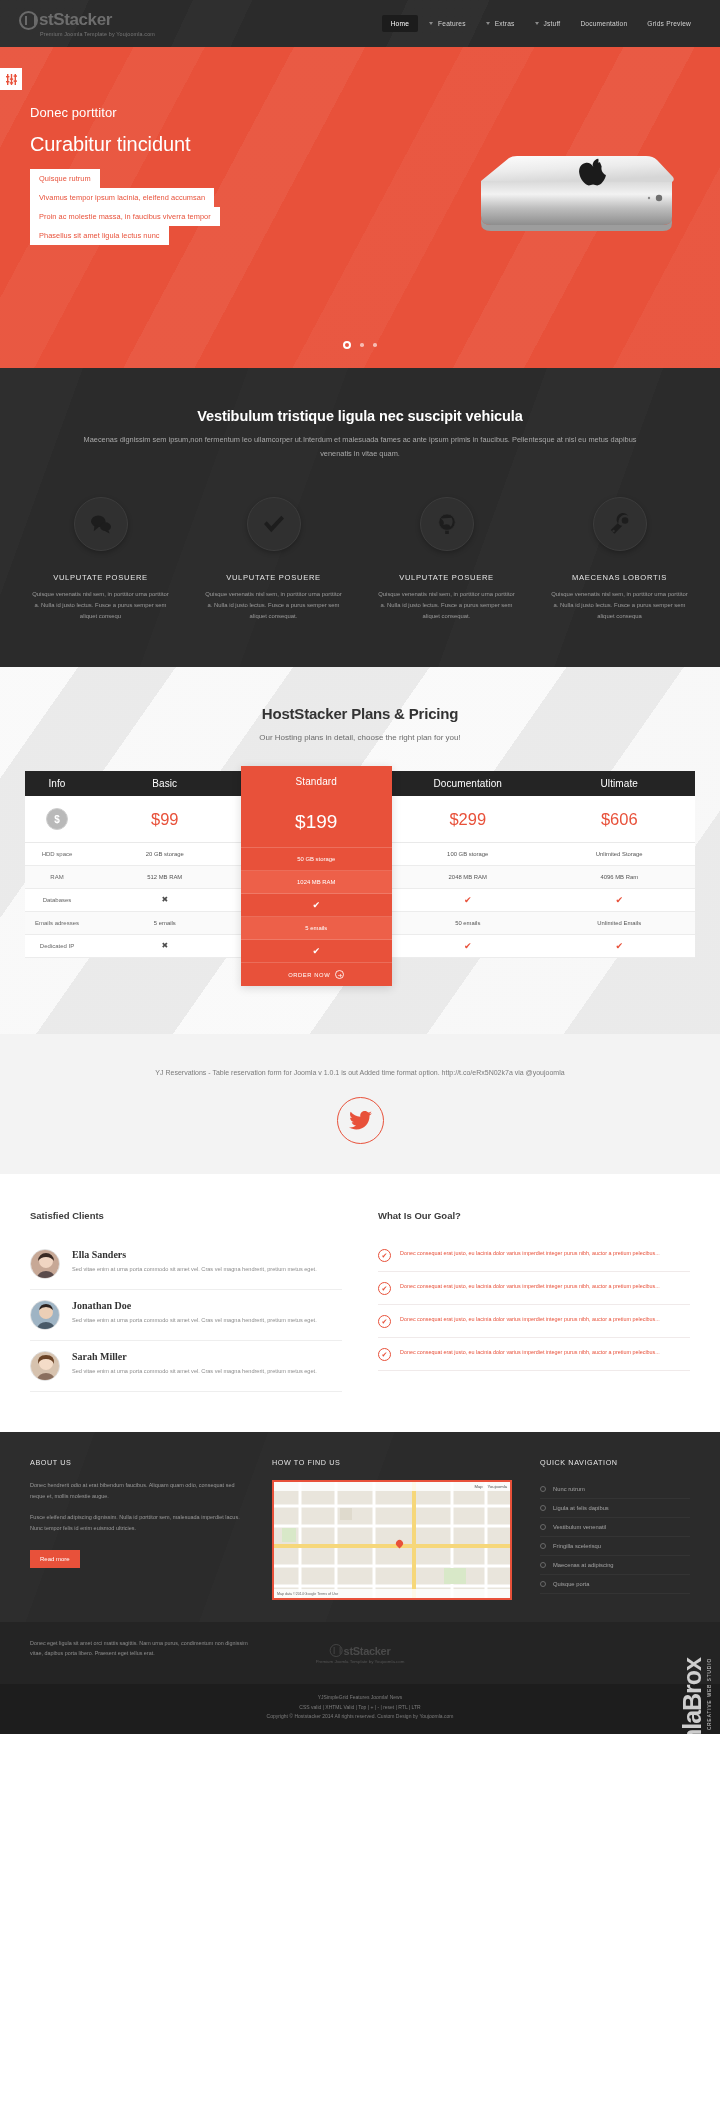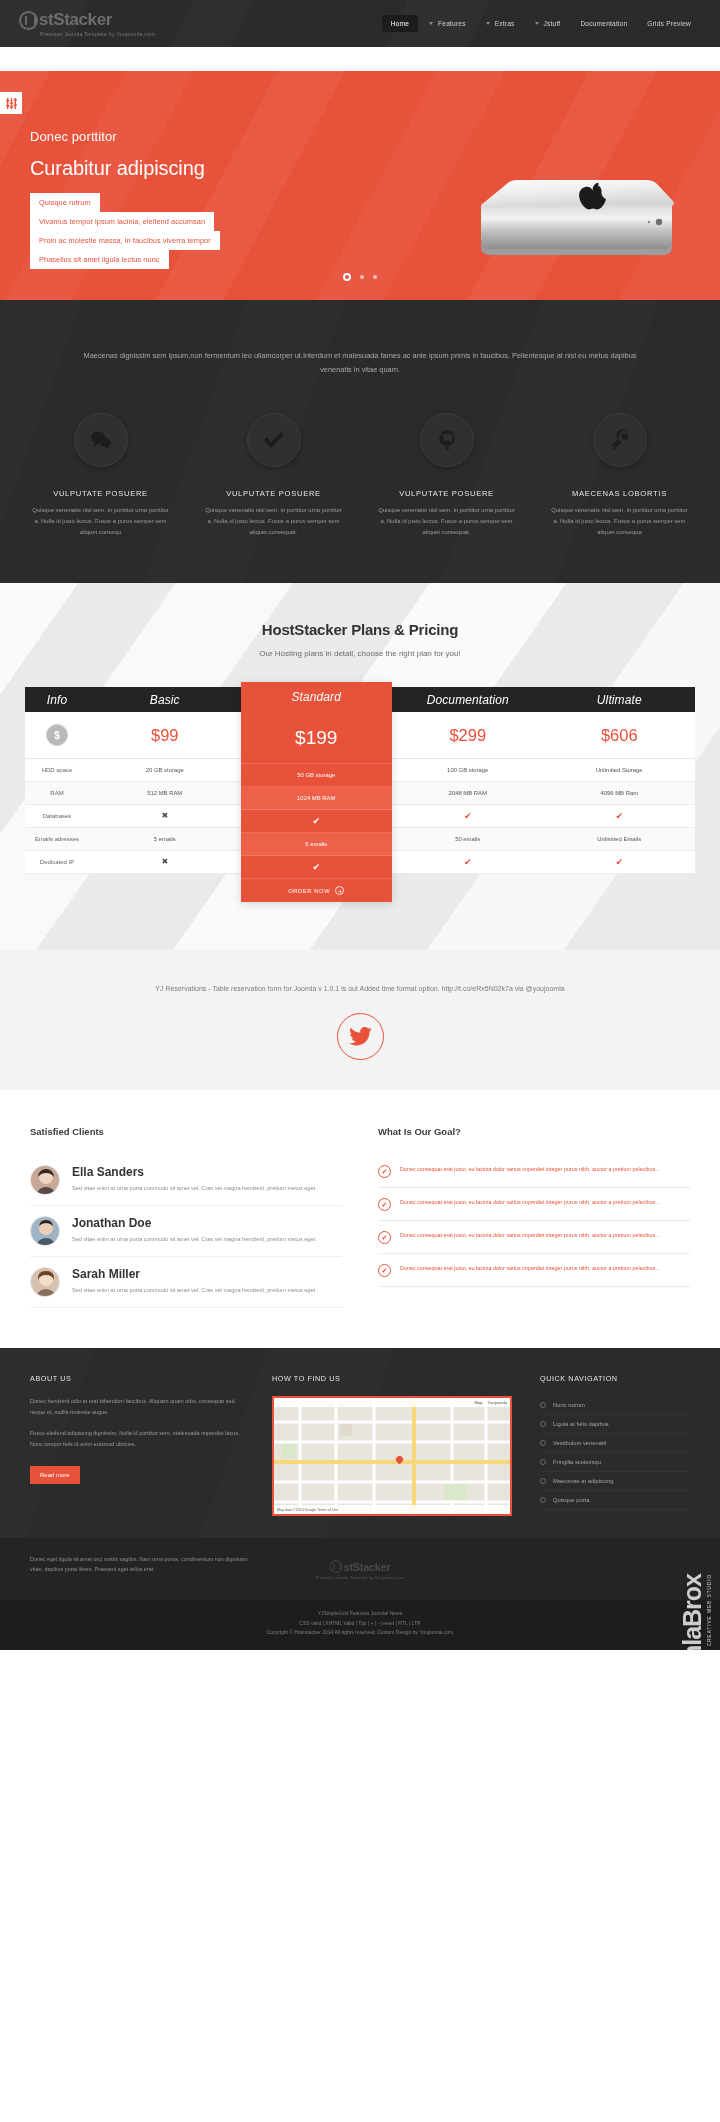--- a/index.html
+++ b/index.html
@@ -34,30 +34,29 @@
   .nav { display:flex; align-items:center; margin-left:auto; margin-right:20px; gap:2px; }
   .nav-item {
     font-size:6.6px; color:#d2d2d2; padding:5px 9px; letter-spacing:.2px;
     display:flex; align-items:center; gap:5px; cursor:pointer;
   }
   .nav-item.active { background:#1c1c1c; border-radius:2px; color:#fff; }
   .caret { width:0;height:0;border-left:2.6px solid transparent;border-right:2.6px solid transparent;border-top:3px solid #8a8a8a; }
 
   
   .hero {
-    height:229px; position:relative; overflow:hidden;
+    height:321px; position:relative; overflow:hidden;
     background:#e8513a;
     background-image:linear-gradient(118deg,
       rgba(255,255,255,.05) 0 6%, transparent 6% 15%,
       rgba(255,255,255,.045) 15% 23%, transparent 23% 33%,
       rgba(255,255,255,.05) 33% 41%, transparent 41% 52%,
       rgba(255,255,255,.04) 52% 60%, transparent 60% 70%,
       rgba(255,255,255,.05) 70% 78%, transparent 78% 88%,
       rgba(255,255,255,.04) 88% 100%);
-    margin-top:24px;
   }
   .hero-badge {
     position:absolute; left:0; top:21px; width:22px; height:22px; background:#fff;
     display:flex; align-items:center; justify-content:center; cursor:pointer;
   }
   .hero-badge svg { display:block; }
   .hero-body { position:absolute; left:30px; top:58px; }
   .hero-kicker { font-size:13px; color:#fff; font-weight:400; letter-spacing:.1px; }
   .hero-title { font-size:20px; color:#fff; font-weight:400; margin-top:13px; letter-spacing:-.1px; }
   .hero-list { margin-top:13px; display:flex; flex-direction:column; align-items:flex-start; }
@@ -98,21 +97,21 @@
   }
   .pricing h2 { text-align:center; font-size:15px; font-weight:bold; color:#333; letter-spacing:-.2px; }
   .pricing .sub { text-align:center; font-size:8px; color:#6b6b6b; margin-top:11px; }
   .ptable { width:670px; margin:29px auto 0; display:flex; align-items:flex-start; }
   .pcol { flex:1; text-align:center; }
   .pcol.info { flex:0 0 64px; }
   .pcol.hi { margin-top:-5px; box-shadow:0 2px 9px rgba(0,0,0,.14); position:relative; z-index:3; }
 
   .phead {
     height:25px; display:flex; align-items:center; justify-content:center;
-    font-size:12px; color:#fff; background:#242424; letter-spacing:.1px;font-style:italic;
+    font-size:10px; color:#fff; background:#242424; letter-spacing:.1px;
   }
   .pcol.hi .phead { background:#e8513a; height:30px; }
   .pprice {
     height:47px; background:#fff; display:flex; align-items:center; justify-content:center;
     font-size:16.5px; color:#e8513a; border-bottom:1px solid #e9e9e9;
   }
   .pcol.hi .pprice { height:52px; background:#e8513a; color:#fff; font-size:19px; border-bottom:1px solid rgba(255,255,255,.18); }
   .pcol.info .pprice { background:#fff; }
   .prow {
     height:23px; background:#fff; display:flex; align-items:center; justify-content:center;
@@ -147,21 +146,21 @@
     width:47px;height:47px;border-radius:50%;border:1.6px solid #e8513a;
     margin:18px auto 0; display:flex; align-items:center; justify-content:center; cursor:pointer;
   }
 
   
   .mid { background:#fff; padding:36px 30px 40px; display:flex; gap:36px; }
   .mid-col { flex:1; }
   .mid h3 { font-size:9.5px; color:#3c3c3c; font-weight:bold; margin-bottom:18px; }
   .client { display:flex; gap:12px; padding:10px 0; border-bottom:1px solid #eee; align-items:flex-start; }
   .avatar { width:30px;height:30px;border-radius:50%;flex:0 0 30px;overflow:hidden;border:1px solid #ddd; }
-  .client-name { font-size:12px; color:#333; font-weight:bold; }
+  .client-name { font-size:10px; color:#333; font-weight:bold;font-family:Liberation Serif, serif; }
   .client-text { font-size:5.6px; color:#8d8d8d; line-height:1.8; margin-top:4px; }
   .goal { display:flex; gap:9px; padding:9px 0; border-bottom:1px solid #f0eaea; align-items:flex-start; }
   .goal-ico {
     width:13px;height:13px;border-radius:50%;border:1px solid #e8513a;flex:0 0 13px;
     display:flex;align-items:center;justify-content:center;color:#e8513a;font-size:7px;margin-top:1px;
   }
   .goal-text { font-size:5.4px; color:#e8513a; line-height:1.85; }
 
   
   .footer {
@@ -261,21 +260,21 @@
           <rect x="7.6" y="1.4" width="3.4" height="1.4"></rect>
         <rect x="0" y="7" width="3.4" height="1.4"></rect>
           <rect x="3.8" y="8.2" width="3.4" height="1.4"></rect>
           <rect x="7.6" y="6.4" width="3.4" height="1.4"></rect>
       </g>
     </svg>
   </div>
 
   <div class="hero-body">
     <div class="hero-kicker">Donec porttitor</div>
-    <div class="hero-title">Curabitur adipiscing</div>
+    <div class="hero-title">Curabitur tincidunt</div>
     <div class="hero-list" id="hero-list">
         <div class="hero-li">Quisque rutrum</div>
         <div class="hero-li">Vivamus tempor ipsum lacinia, eleifend accumsan</div>
         <div class="hero-li">Proin ac molestie massa, in faucibus viverra tempor</div>
         <div class="hero-li">Phasellus sit amet ligula lectus nunc</div>
       </div>
   </div>
 
   <div class="hero-img">
     <svg viewBox="0 0 215 95" width="215" height="95">
@@ -305,20 +304,21 @@
   </div>
 
   <div class="dots" id="dots">
       <div class="dot active"></div>
       <div class="dot"></div>
       <div class="dot"></div>
     </div>
 </div>
 
 <div class="dark">
+  <h2>Vestibulum tristique ligula nec suscipit vehicula</h2>
   <p class="lead">Maecenas dignissim sem ipsum,non fermentum leo ullamcorper ut.Interdum et malesuada fames ac ante ipsum primis in faucibus. Pellentesque at nisl eu metus dapibus venenatis in vitae quam.</p>
   <div class="feat-row" id="feat-row">
       <div class="feat">
         <div class="feat-ico">
           <svg width="22" height="20" viewBox="0 0 24 22">
             <ellipse cx="9" cy="8" rx="8" ry="6.4"></ellipse>
             <path d="M5 12 L4 19 L10 14 Z"></path>
             <ellipse cx="17" cy="14" rx="6" ry="4.8"></ellipse>
             <path d="M20 17.5 L21.5 21.5 L16.5 19 Z"></path>
           </svg>

